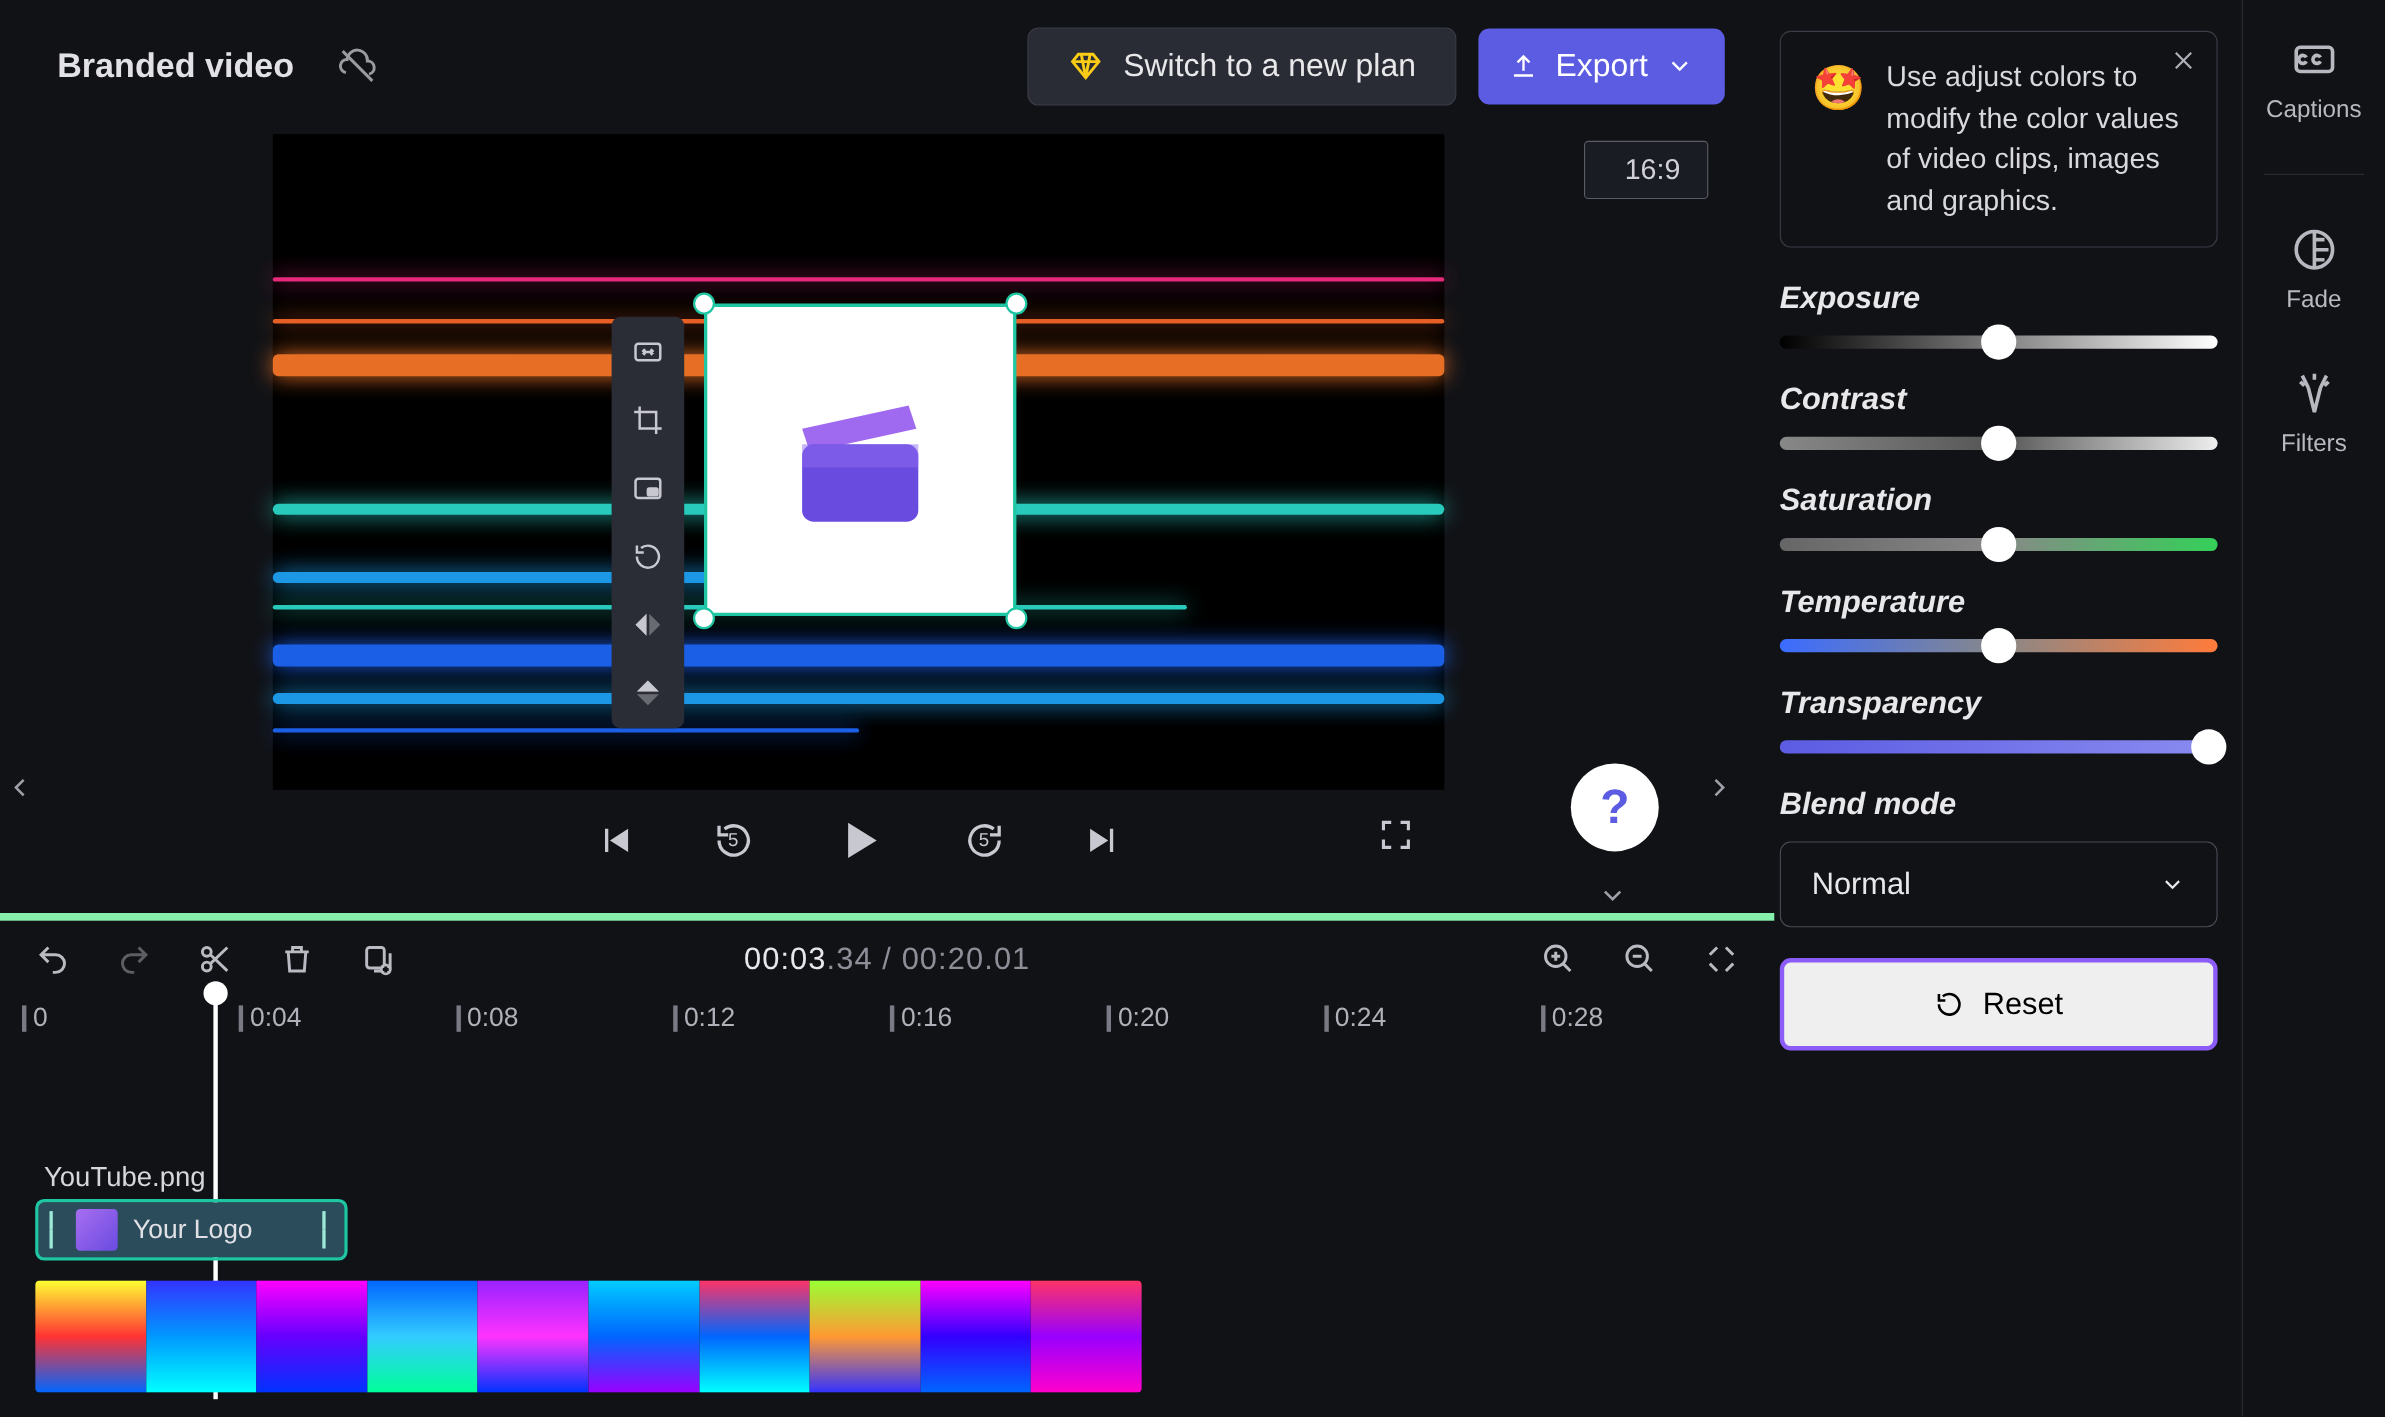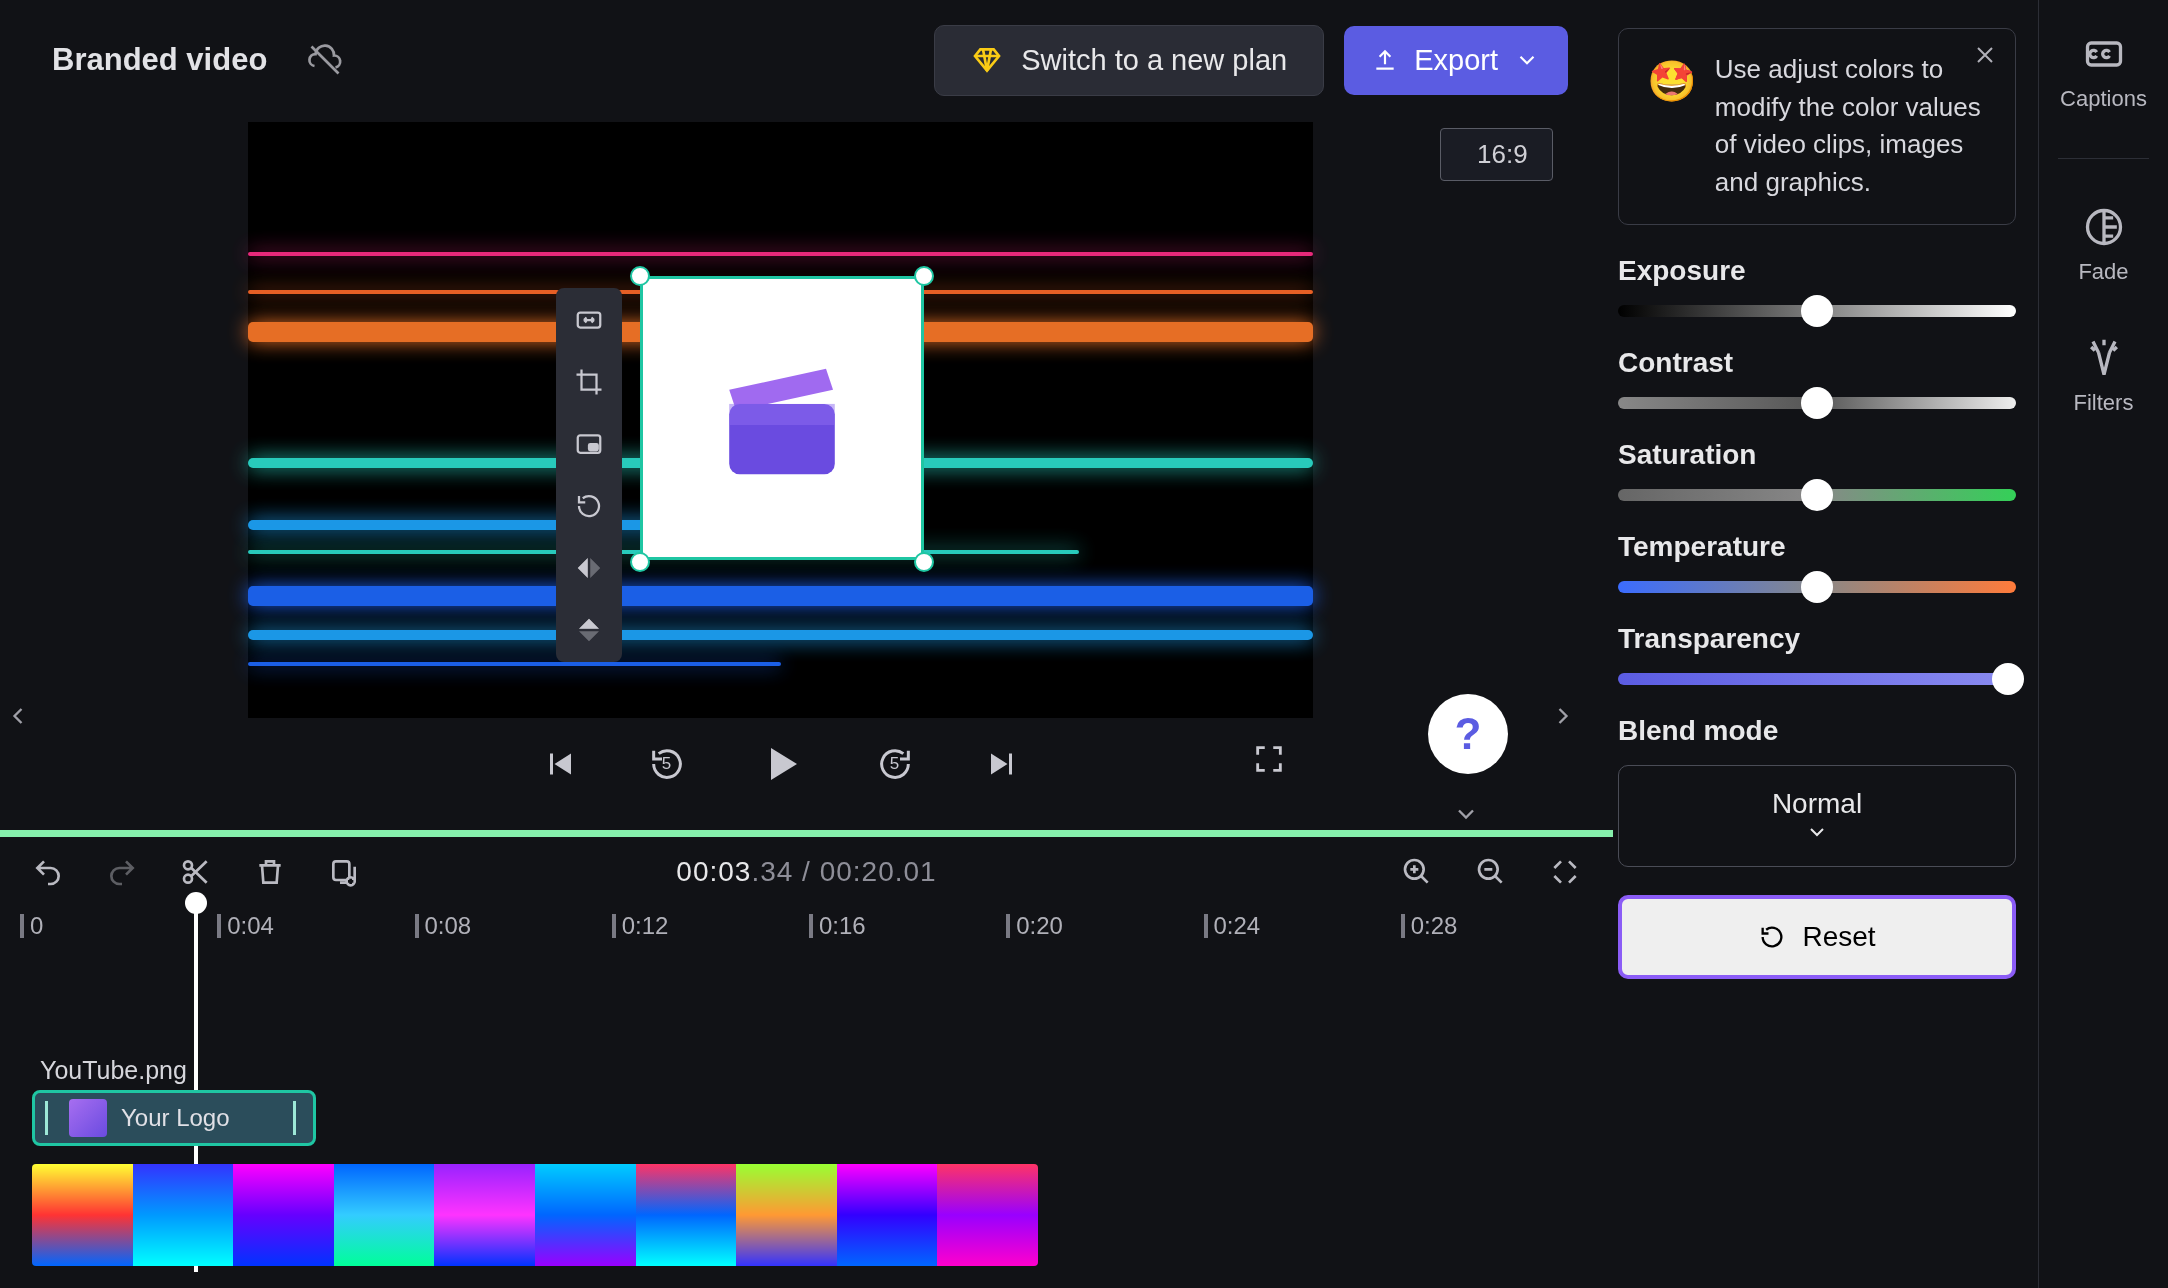--- a/index.html
+++ b/index.html
@@ -71,26 +71,26 @@
 .video-track .fr { flex:1; }
 
 
 .rpanel { position: absolute; right: 132px; top: 0; width: 438px; bottom: 0; padding: 28px 20px; }
 .tip { border: 1px solid #3a3c46; border-radius: 10px; padding: 22px 28px; display: flex; align-items: flex-start; gap: 18px; margin-bottom: 30px; position: relative; }
 .tip .emoji { font-size: 40px; line-height: 1; margin-top: 10px; }
 .tip .txt { font-size: 26px; line-height: 1.45; color: #d8d8de; flex: 1; }
 .tip .close { position: absolute; right: 14px; top: 14px; color: #b0b0b8; width: 28px; height: 28px; }
 
 .section { margin-bottom: 30px; }
-.section-title { font-size: 28px; font-weight: 600; margin-bottom: 18px; }
+.section-title { font-size: 28px; font-weight: 600; margin-bottom: 18px; font-style: italic; }
 .slider { position: relative; height: 12px; border-radius: 6px; }
 .slider .track { position: absolute; inset: 0; border-radius: 6px; }
 .slider .thumb { position: absolute; top: 50%; width: 32px; height: 32px; background: #fff; border-radius: 50%; transform: translate(-50%,-50%); }
 
-.select { border: 1px solid #4a4c56; border-radius: 10px; padding: 22px 28px; font-size: 28px; display: flex; justify-content: space-between; align-items: center; margin-top: 10px; margin-bottom: 28px; flex-direction: column; }
+.select { border: 1px solid #4a4c56; border-radius: 10px; padding: 22px 28px; font-size: 28px; display: flex; justify-content: space-between; align-items: center; margin-top: 10px; margin-bottom: 28px; }
 .btn-reset { border: 4px solid #8b5cf6; border-radius: 10px; padding: 22px 0; font-size: 28px; display: flex; justify-content: center; align-items: center; gap: 16px; width: 100%; }
 
 
 .sidebar { position: absolute; right: 0; top: 0; bottom: 0; width: 130px; border-left: 1px solid #2c2e36; display: flex; flex-direction: column; align-items: center; gap: 42px; padding-top: 28px; }
 .sb-item { display: flex; flex-direction: column; align-items: center; gap: 10px; color: #b8b8c0; width: 100%; padding: 4px 0; }
 .sb-item.active { color: #fff; }
 .sb-item svg, .sb-item .ic { width: 44px; height: 44px; }
 .sb-item .label { font-size: 22px; text-align: center; line-height: 1.2; }
 
 svg { display: block; }

